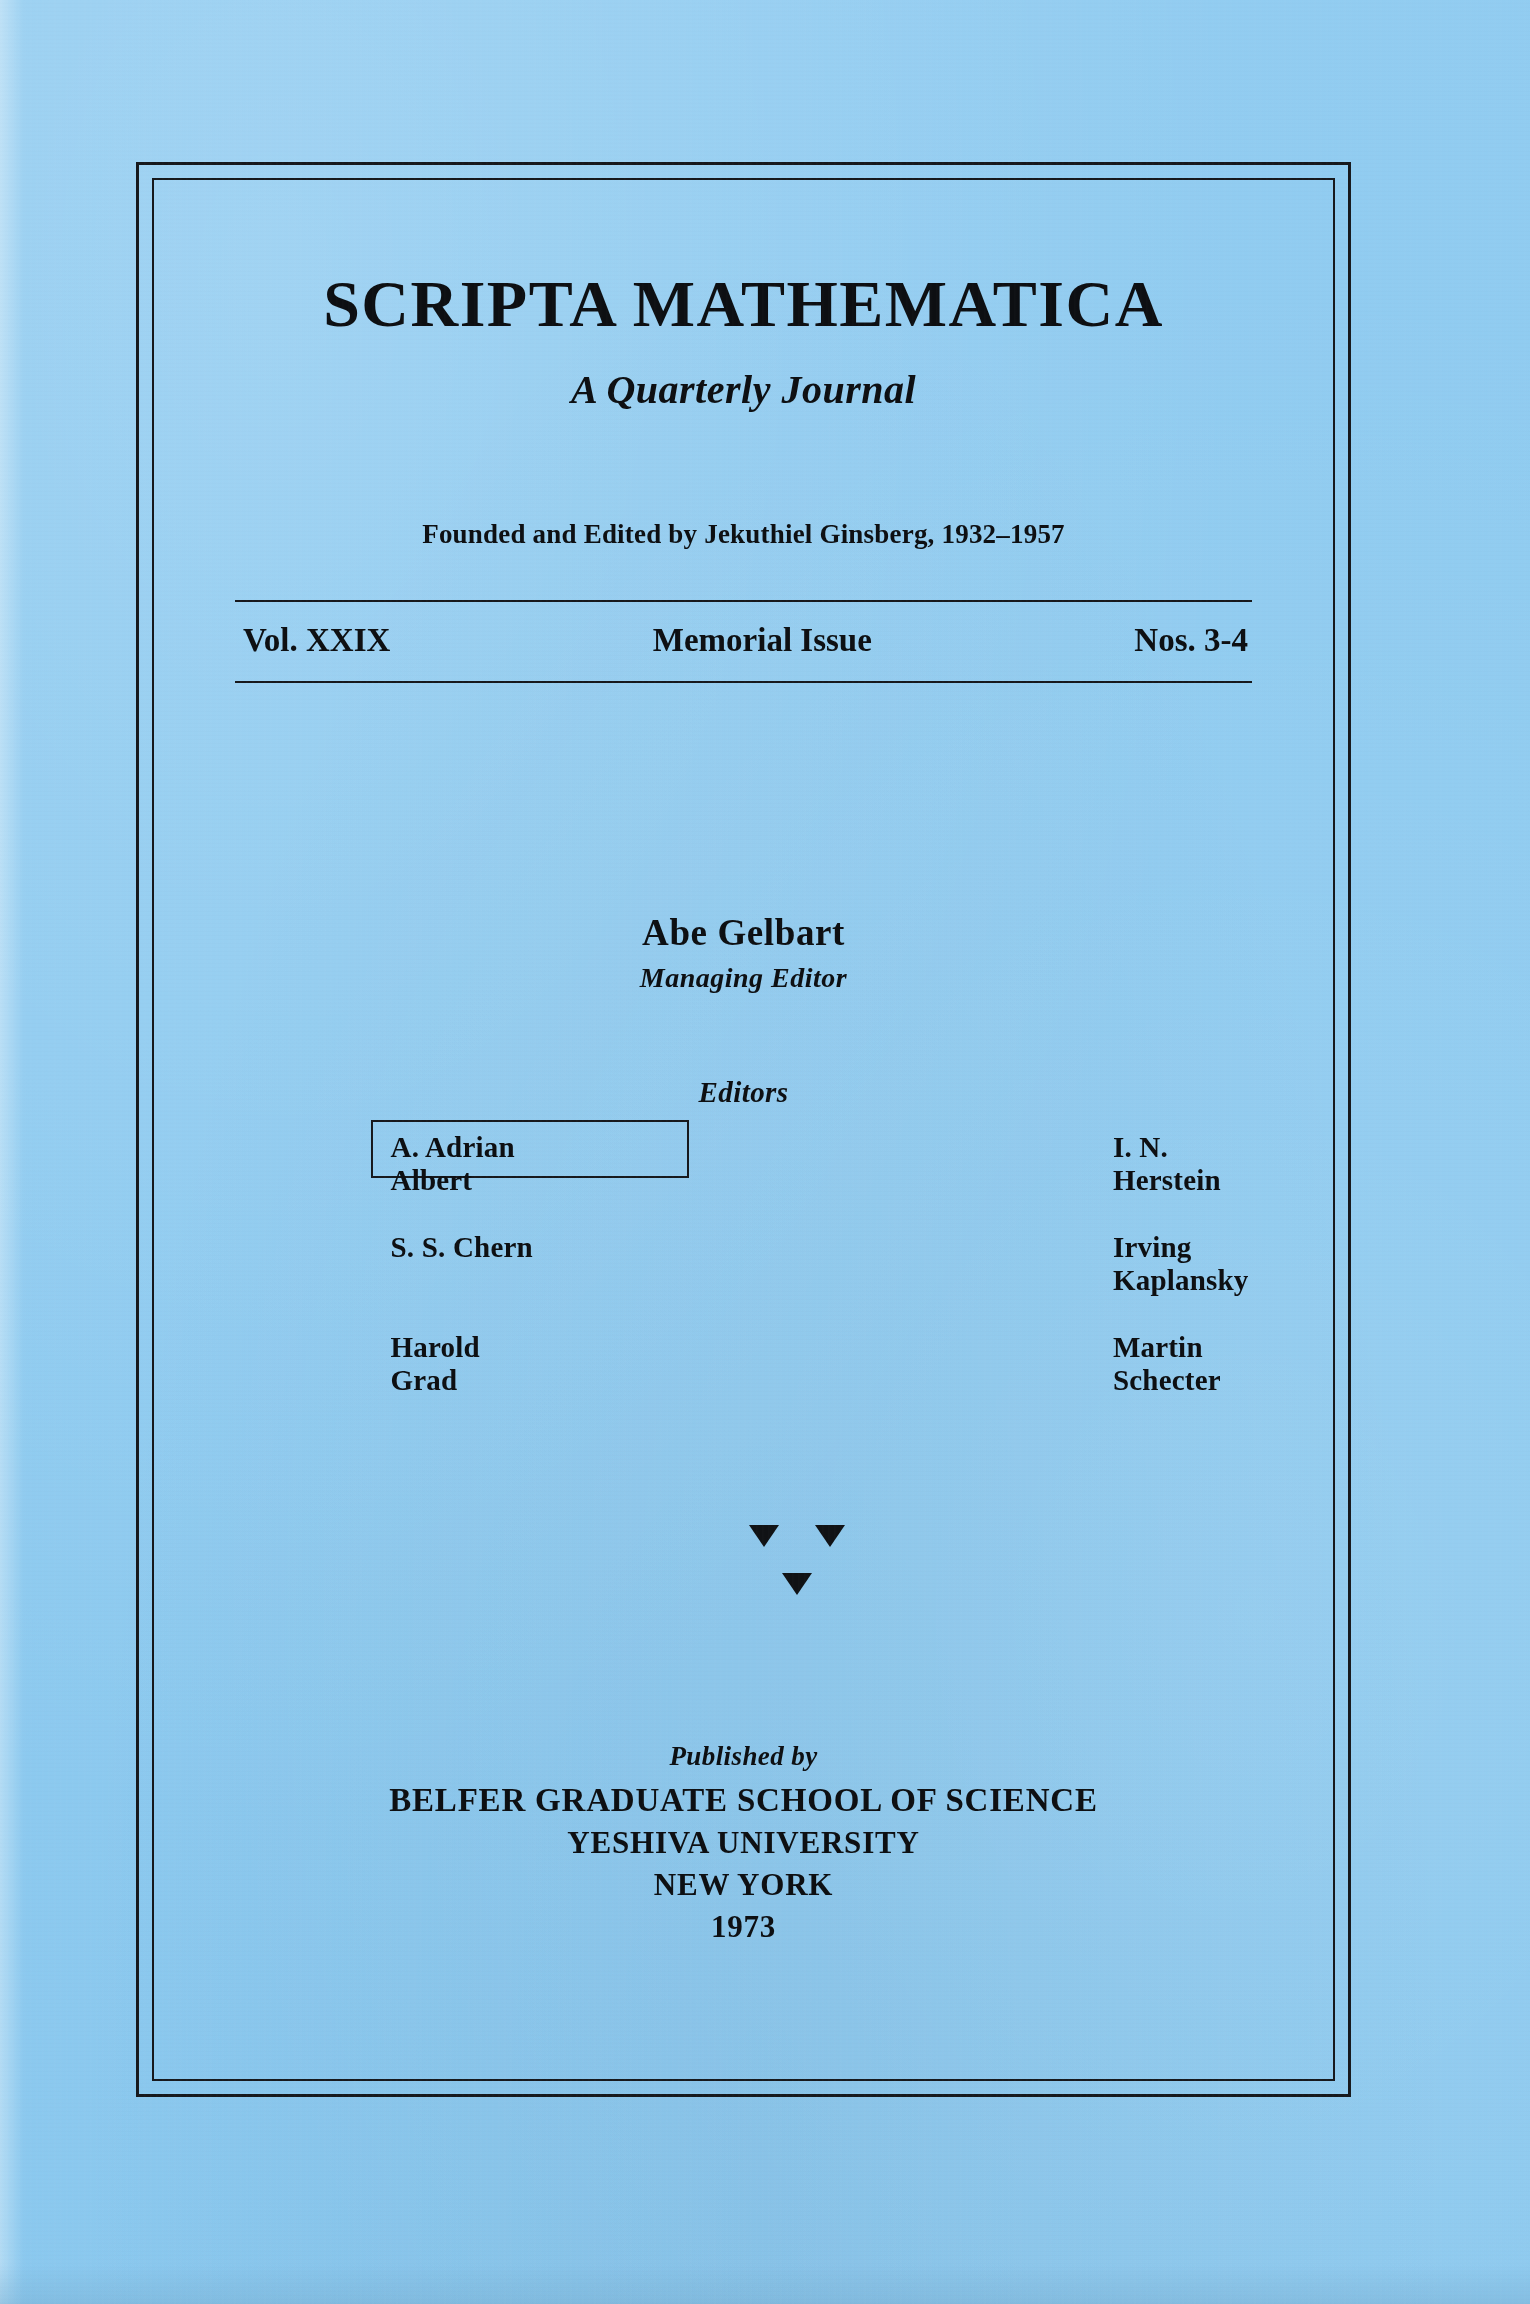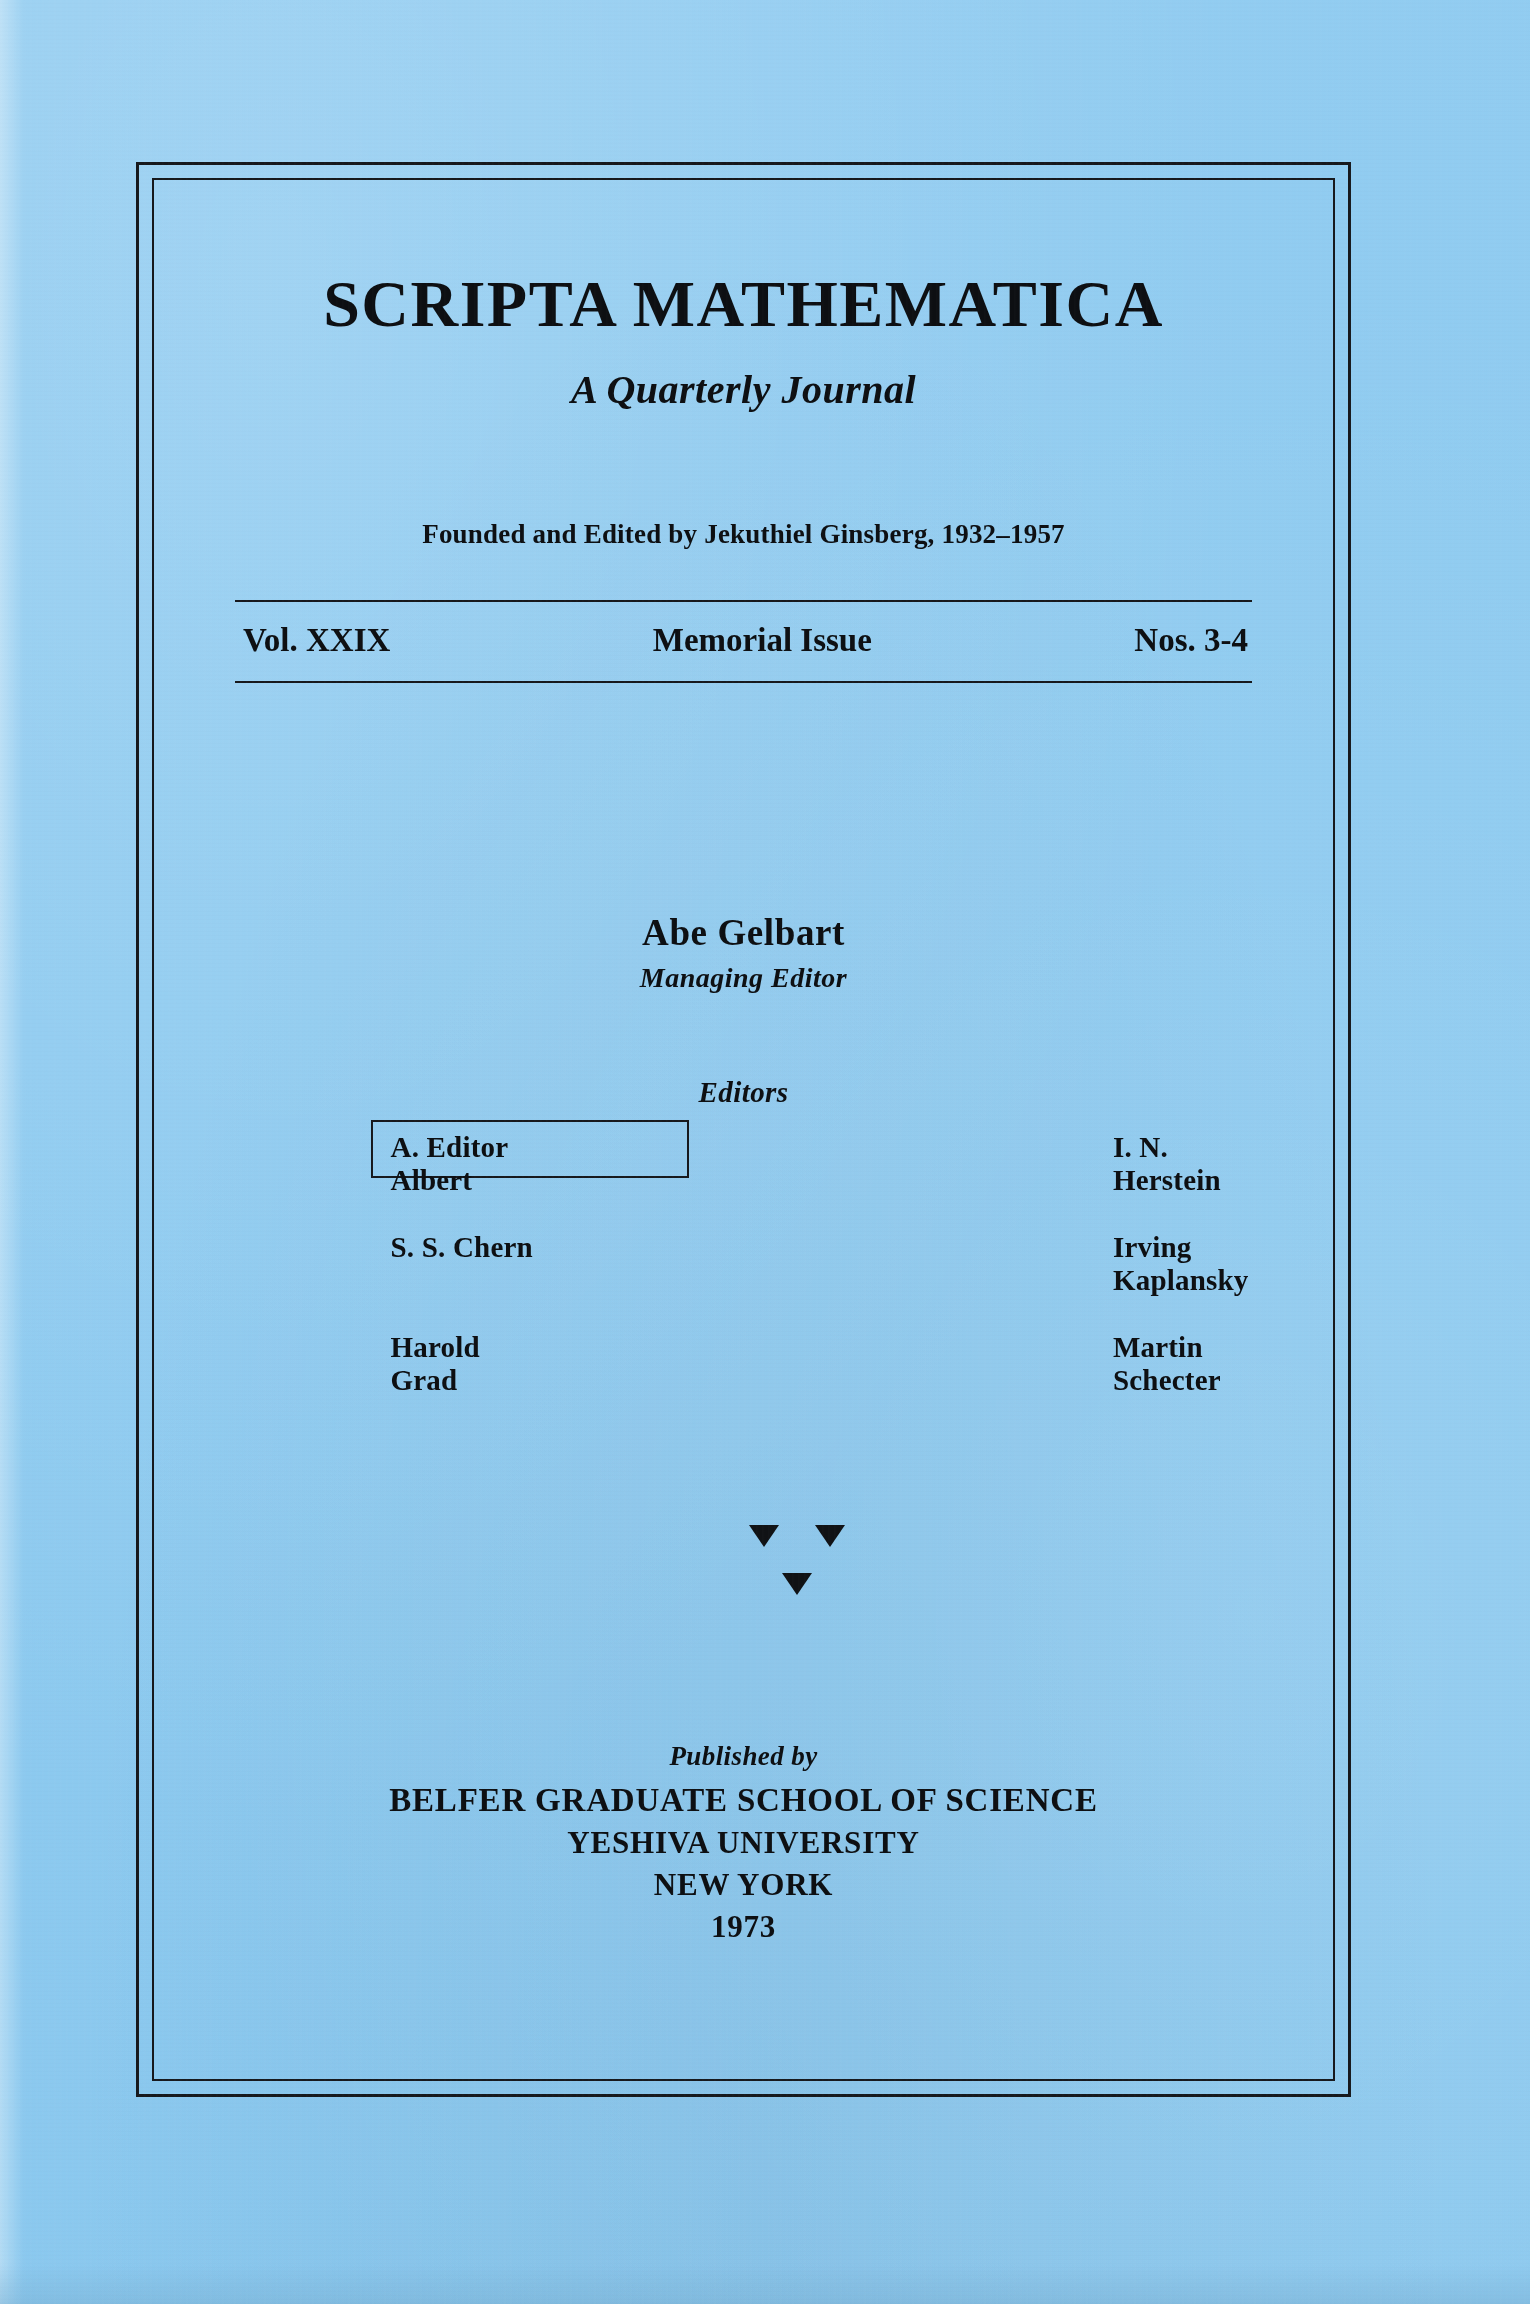--- a/index.html
+++ b/index.html
@@ -248,21 +248,21 @@
       </div>
 
       <div class="managing-name">Abe Gelbart</div>
       <div class="managing-role">Managing Editor</div>
 
       <div class="editors-label">Editors</div>
 
       <div class="editors-grid">
         <div class="ed-cell ed-col-left ed-boxed">
           <span class="boxline"></span>
-          <span class="ed-text">A. Editor Albert</span>
+          <span class="ed-text">A. Adrian Albert</span>
         </div>
         <div class="ed-cell ed-col-right">
           <span>I. N. Herstein</span>
         </div>
 
         <div class="ed-cell ed-col-left">
           <span>S. S. Chern</span>
         </div>
         <div class="ed-cell ed-col-right">
           <span>Irving Kaplansky</span>

